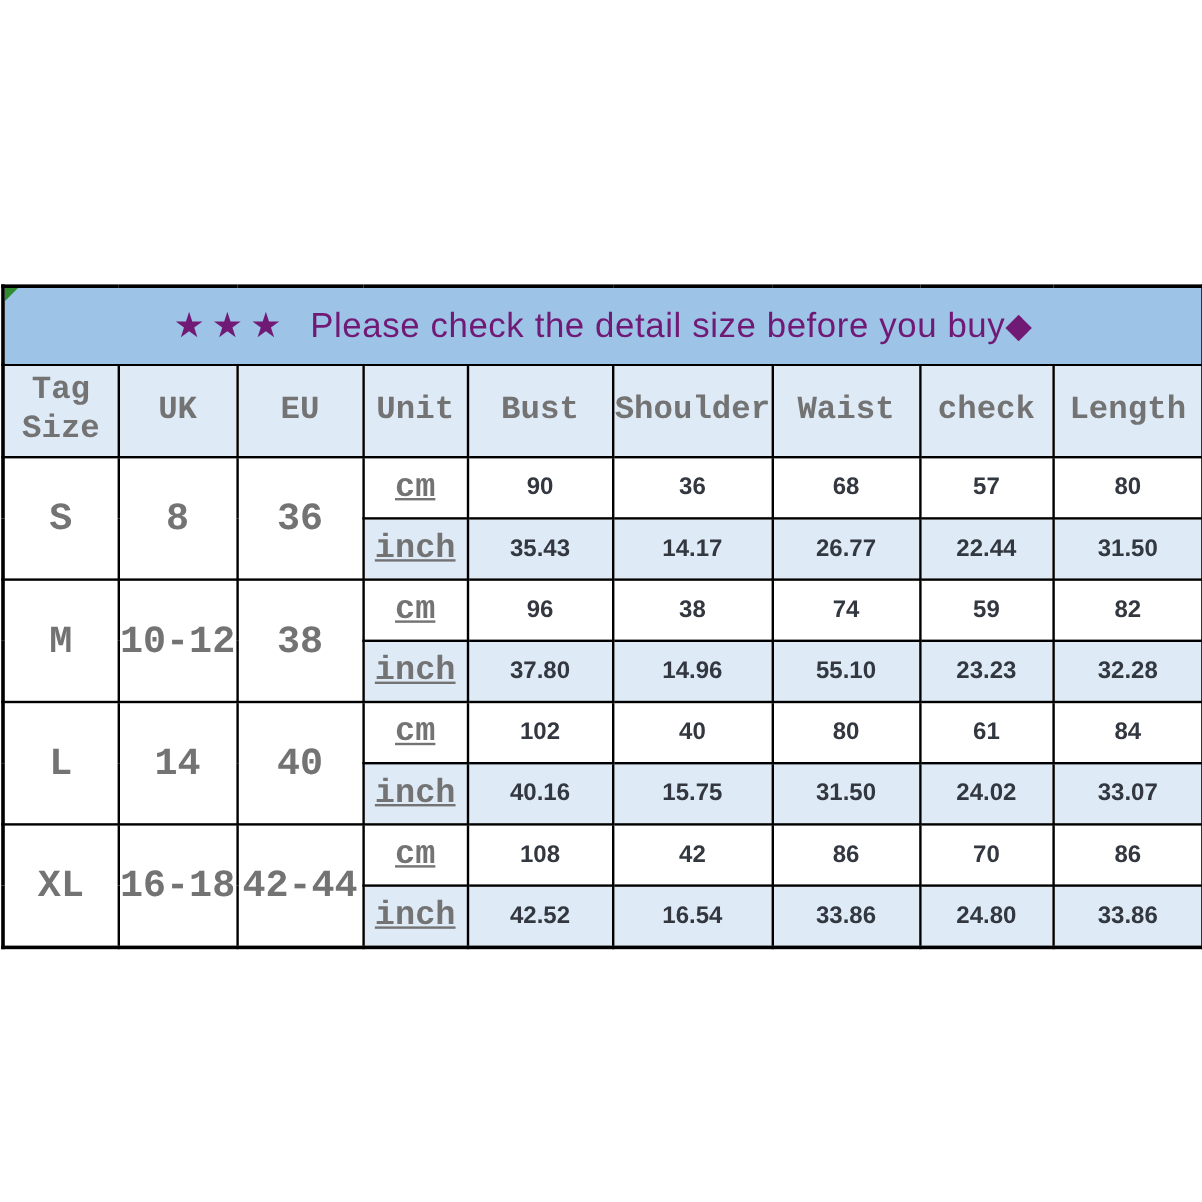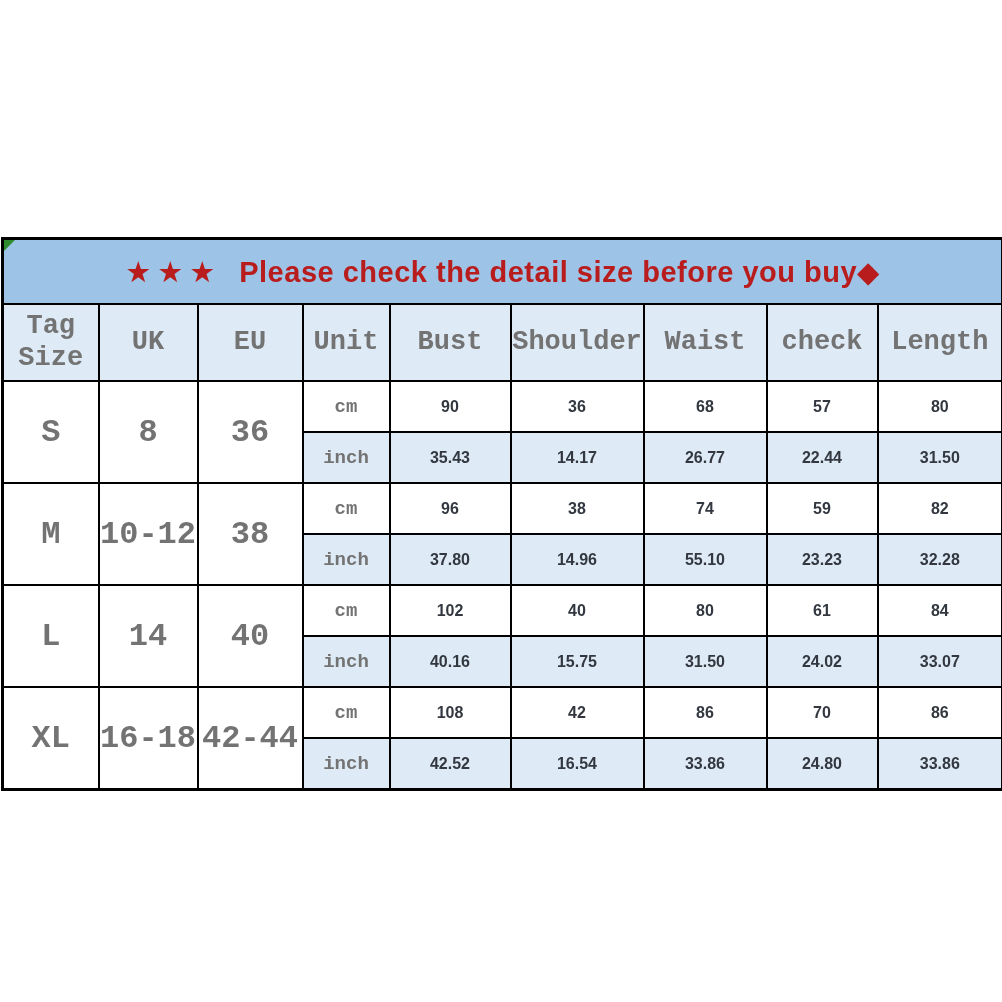--- a/index.html
+++ b/index.html
@@ -39,23 +39,23 @@
     font-weight: 700;
     color: #737373;
   }
   tr.banner-row td {
     height: 63px;
     background: #9DC3E6;
     position: relative;
   }
   .banner-inner {
     font-family: "Liberation Sans", "DejaVu Sans", sans-serif;
-    font-weight: 700;
+    font-weight: 400;
     font-size: 29px;
-    color: #b91c1c;
+    color: #701a75;
     letter-spacing: 0.5px;
     white-space: nowrap;
   }
   .banner-inner .stars {
     letter-spacing: 6px;
   }
   .banner-inner .banner-text {
     margin-left: 18px;
   }
   .corner-flag {
@@ -81,26 +81,27 @@
     background: #ffffff;
   }
   tr.inch-row td.shaded {
     background: #DEEAF6;
   }
   td.span-cell {
     background: #ffffff !important;
     font-size: 32px;
   }
   td.unit-cell {
-    font-size: 19px;
+    font-size: 28px;
+    text-decoration: underline;
   }
   td.value-cell {
     font-family: "Liberation Sans", "DejaVu Sans", sans-serif;
     font-weight: 700;
-    font-size: 16px;
+    font-size: 20px;
     color: #333840;
   }
 </style>
 </head>
 <body>
 
 <div class="page">
   <div class="chart-wrap">
     <table class="size-chart">
       <colgroup>

